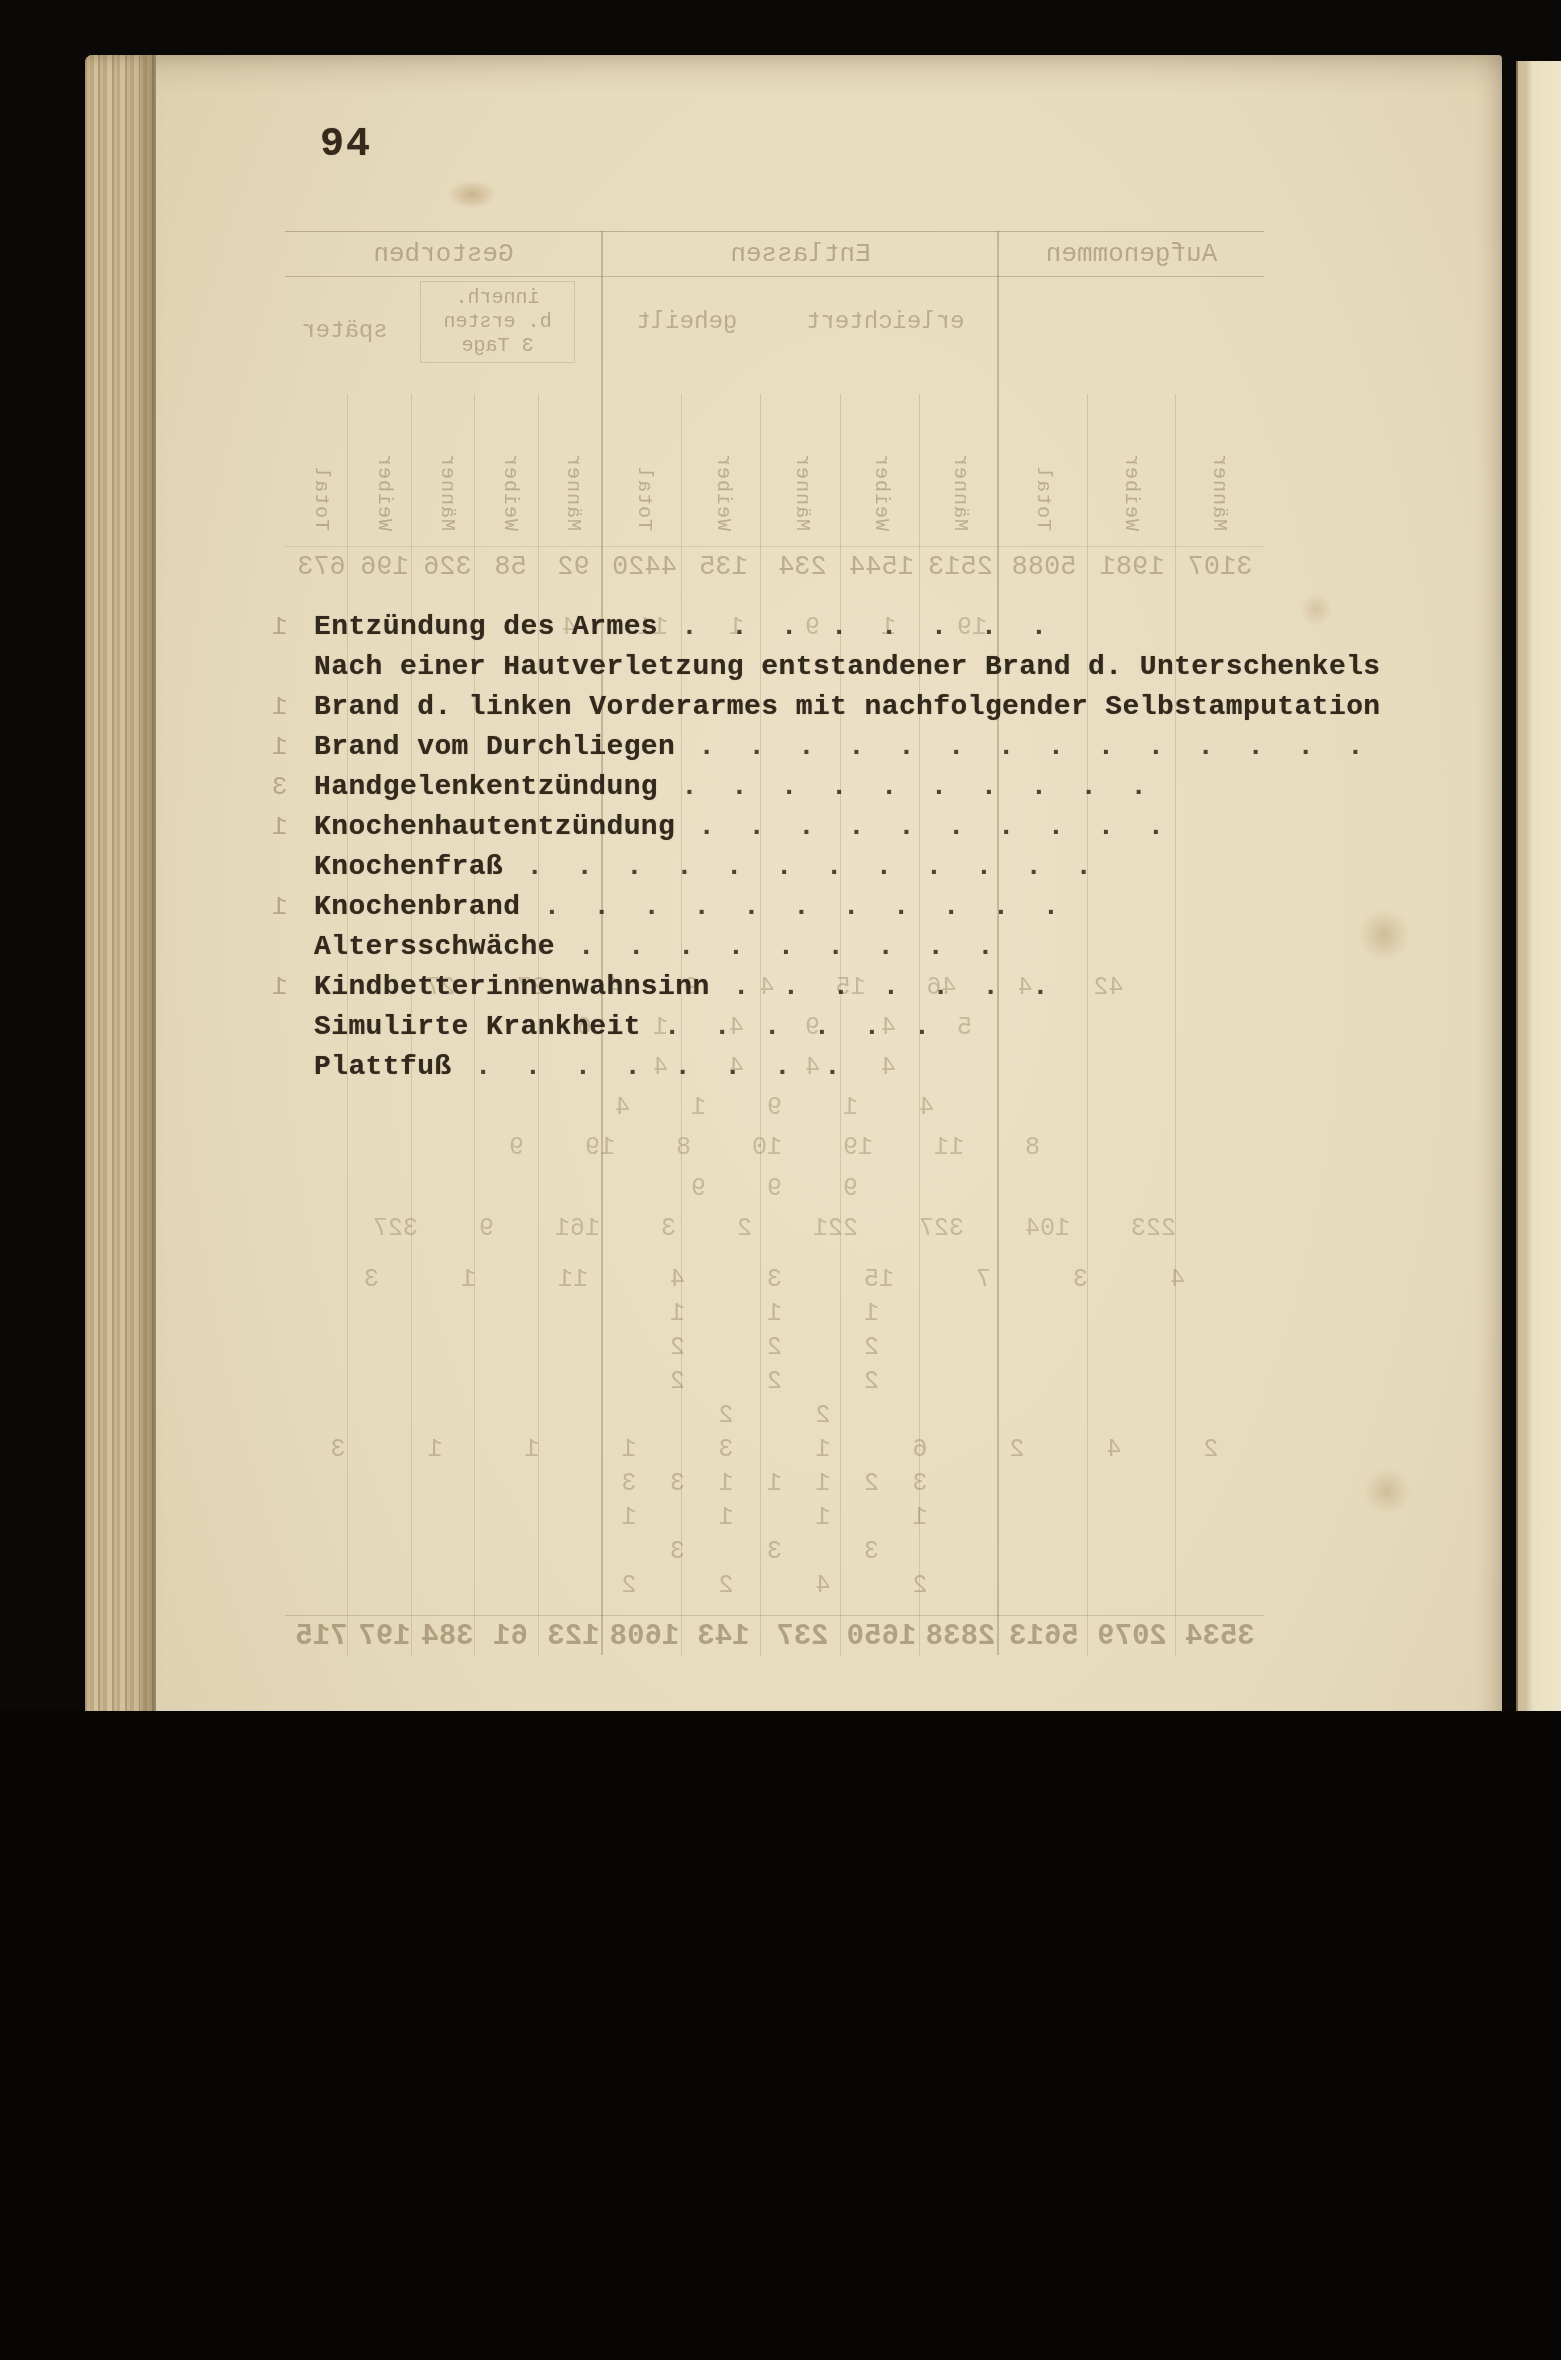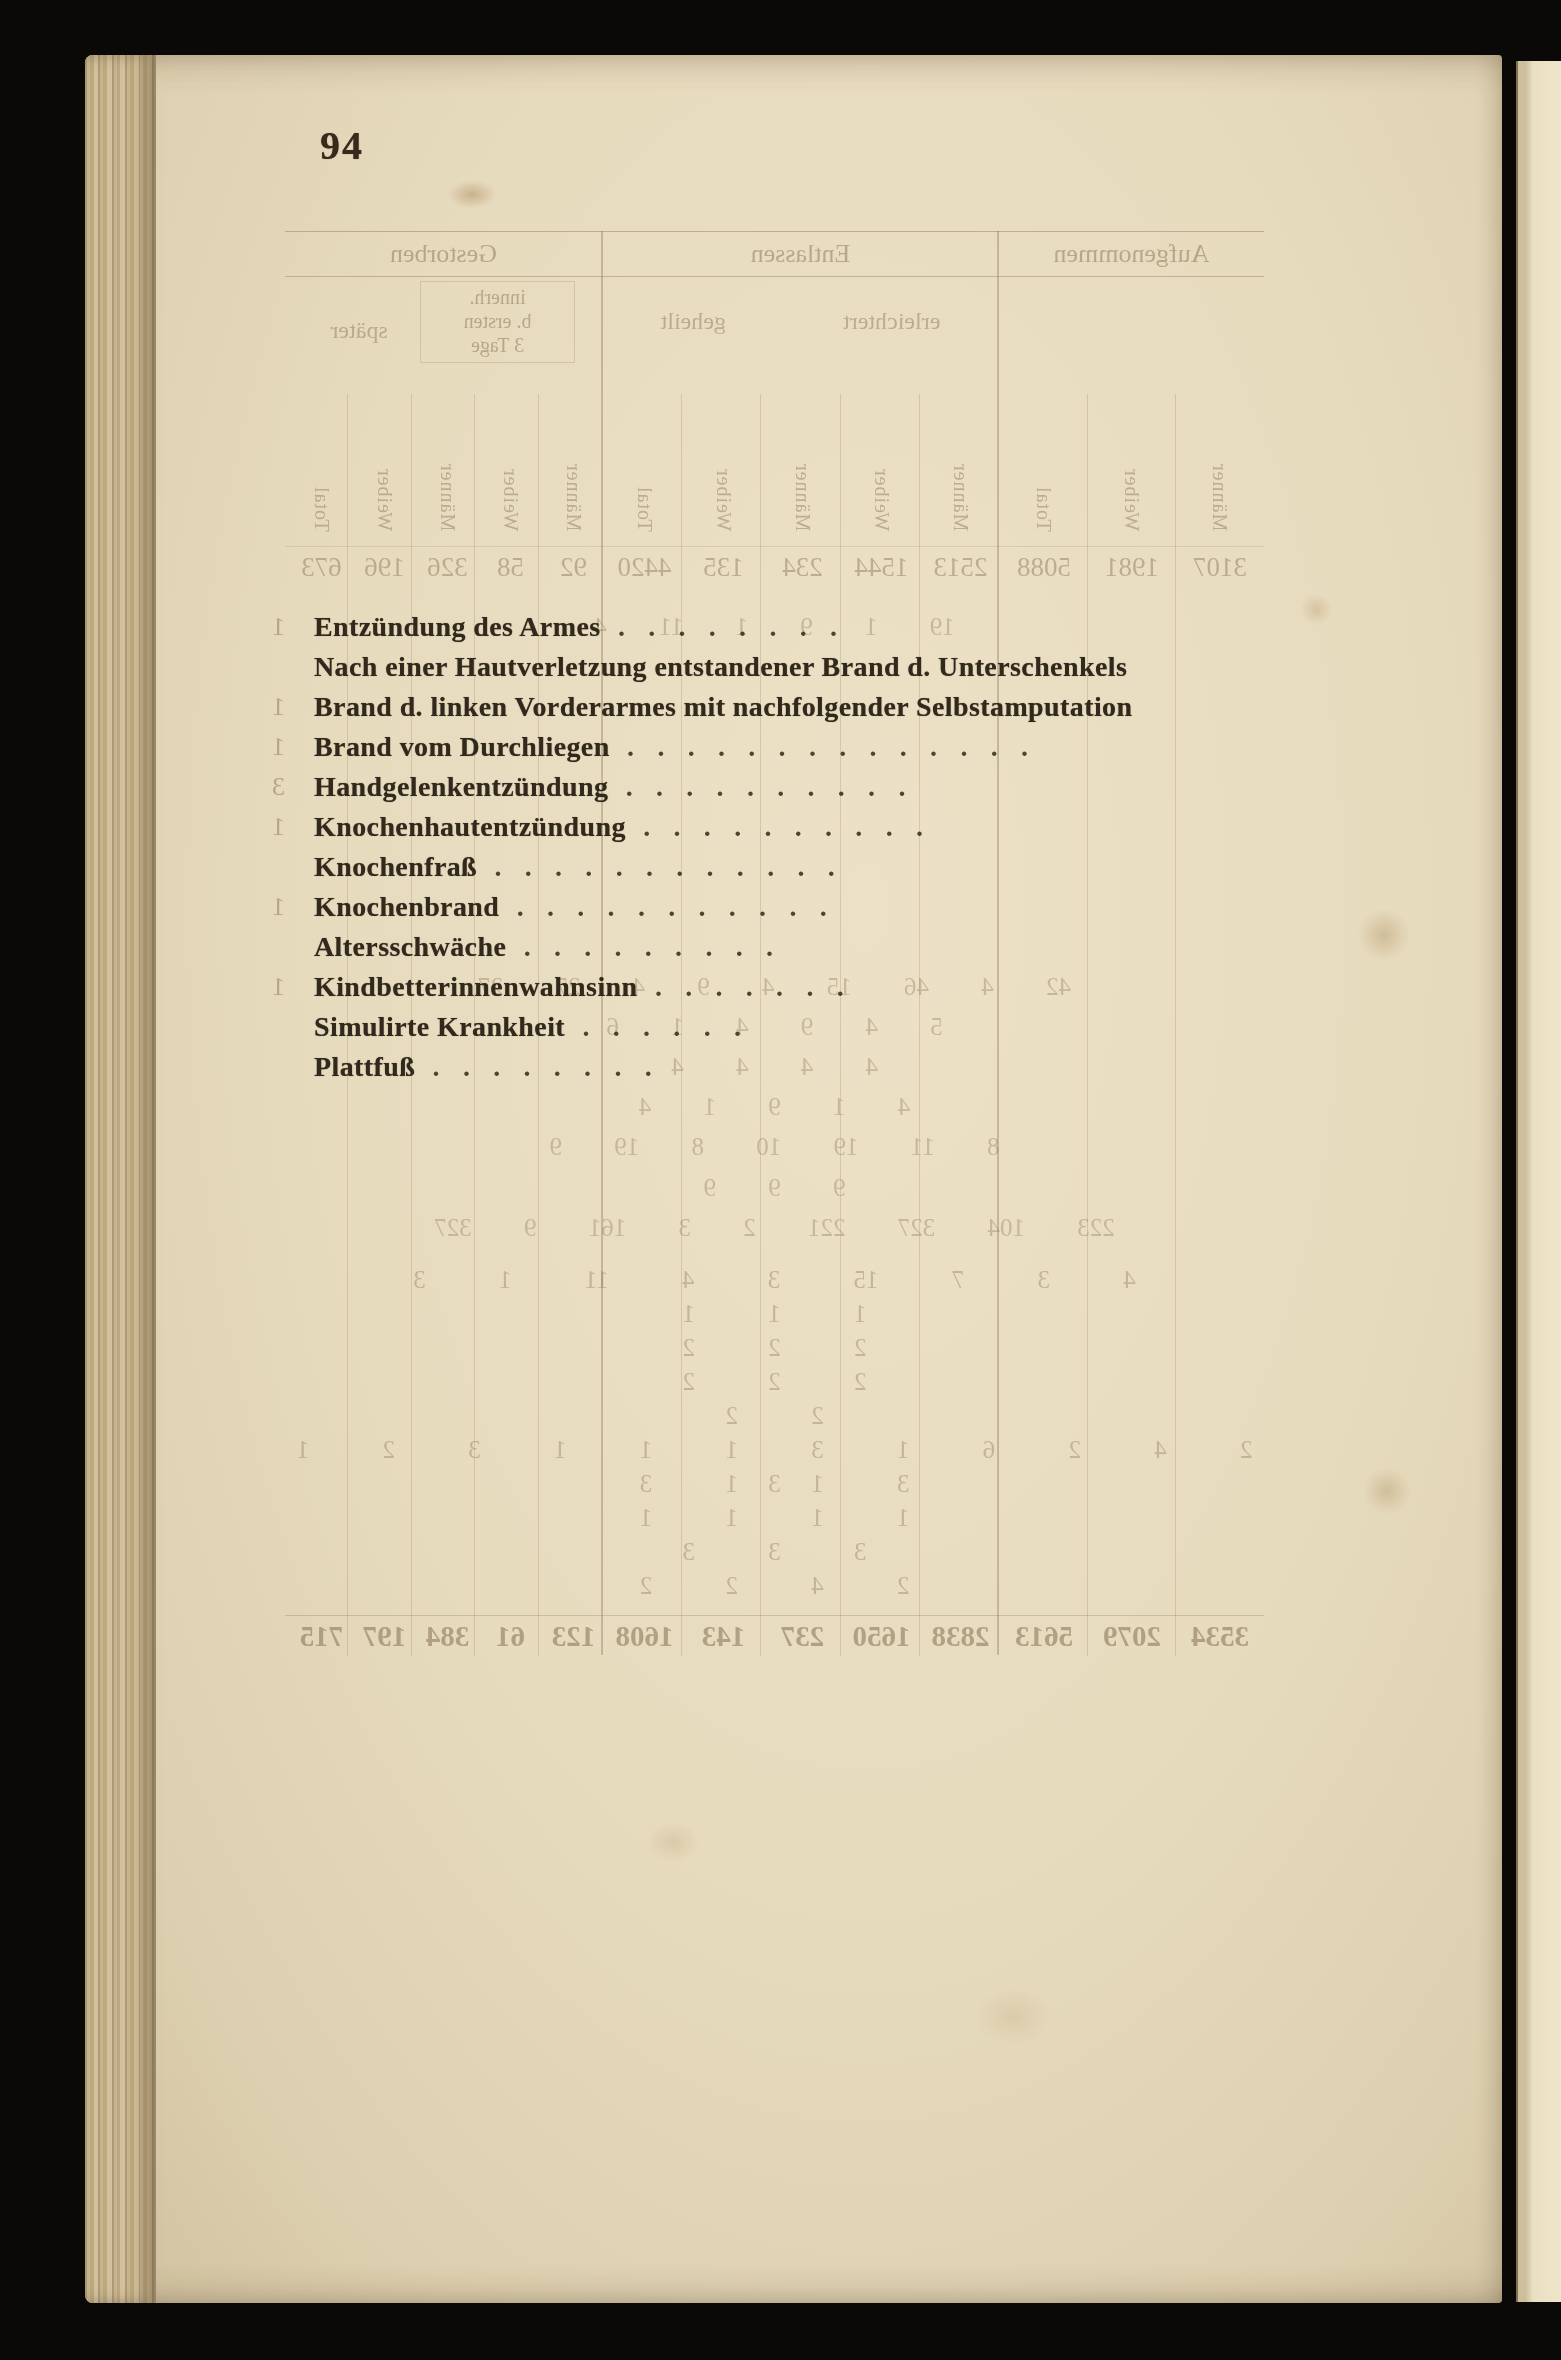--- a/index.html
+++ b/index.html
@@ -1,17 +1,17 @@
 <!DOCTYPE html>
 <html><head>
 <meta charset="utf-8">
 <style>
   html,body{margin:0;padding:0;background:#060504;}
-  .canvas{position:relative;width:1562px;height:2360px;background:#0a0908;overflow:hidden;
-          font-family:Liberation Serif, serif;}
+  .canvas{position:relative;width:1562px;height:1711px;background:#0a0908;overflow:hidden;
+          font-family:Liberation Mono, monospace;}
 
   
   .page{position:absolute;left:85px;top:55px;width:1417px;height:2248px;
         background:radial-gradient(ellipse at 55% 38%, #ece1c6 0%, #e7dbbe 50%, #ddd0b0 80%, #d0c19e 100%);
         border-radius:7.6px 3.8px 3.8px 7.6px;
         box-shadow:inset 44px 0 57px -29px rgba(85,63,35,.38),
                    inset -13.4px 0 29px -17px rgba(85,63,35,.30),
                    inset 0 17px 38px -19px rgba(85,63,35,.30),
                    inset 0 -17px 38px -19px rgba(85,63,35,.30);}
   .fore-edge{position:absolute;left:85px;top:55px;width:71px;height:2248px;border-radius:7.6px 0 0 7.6px;

